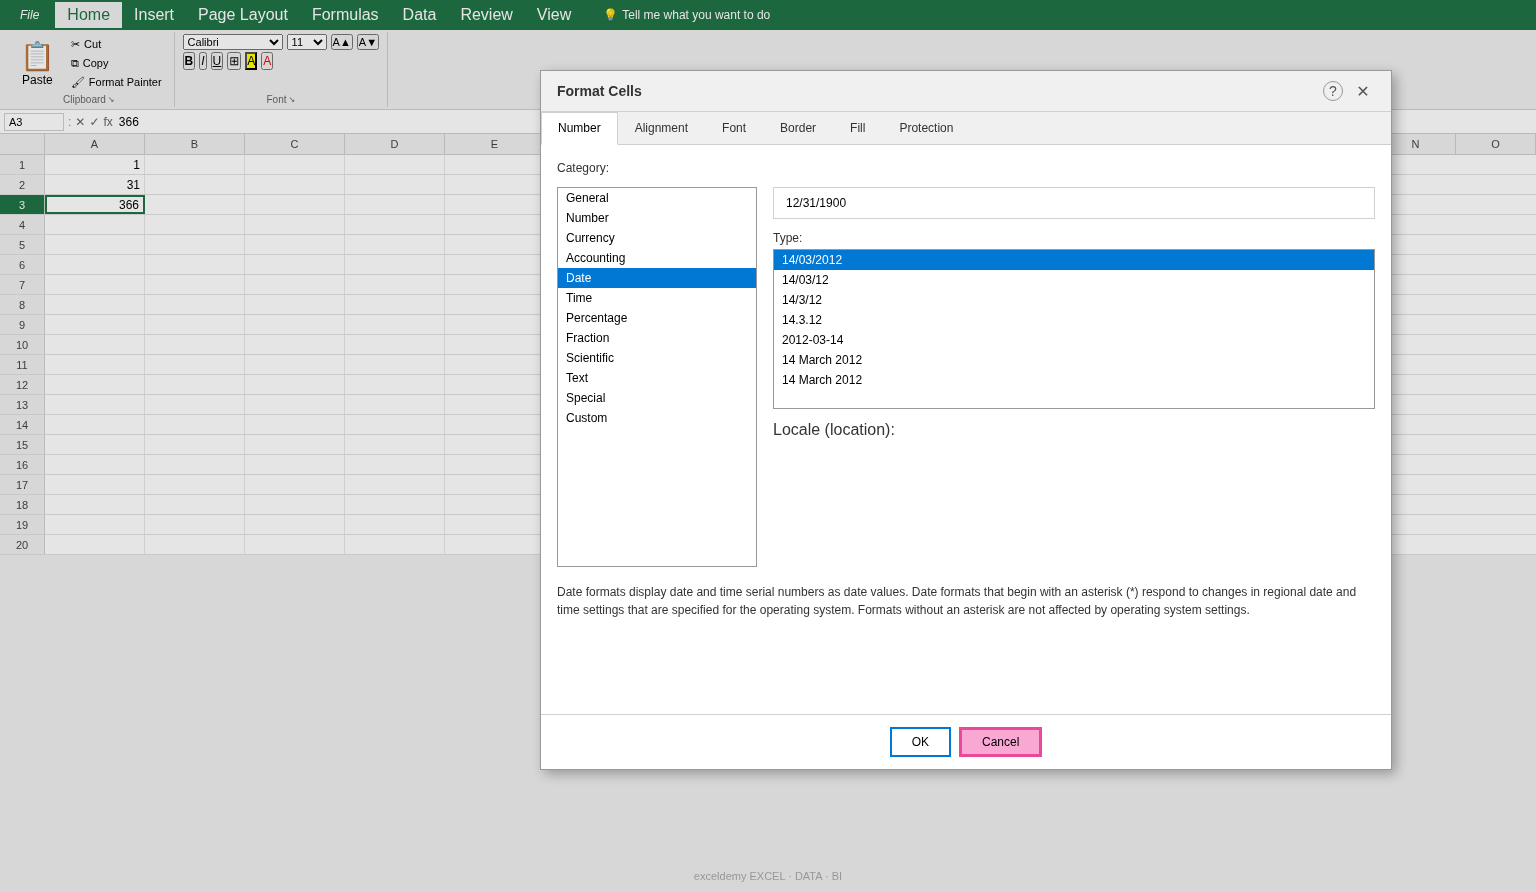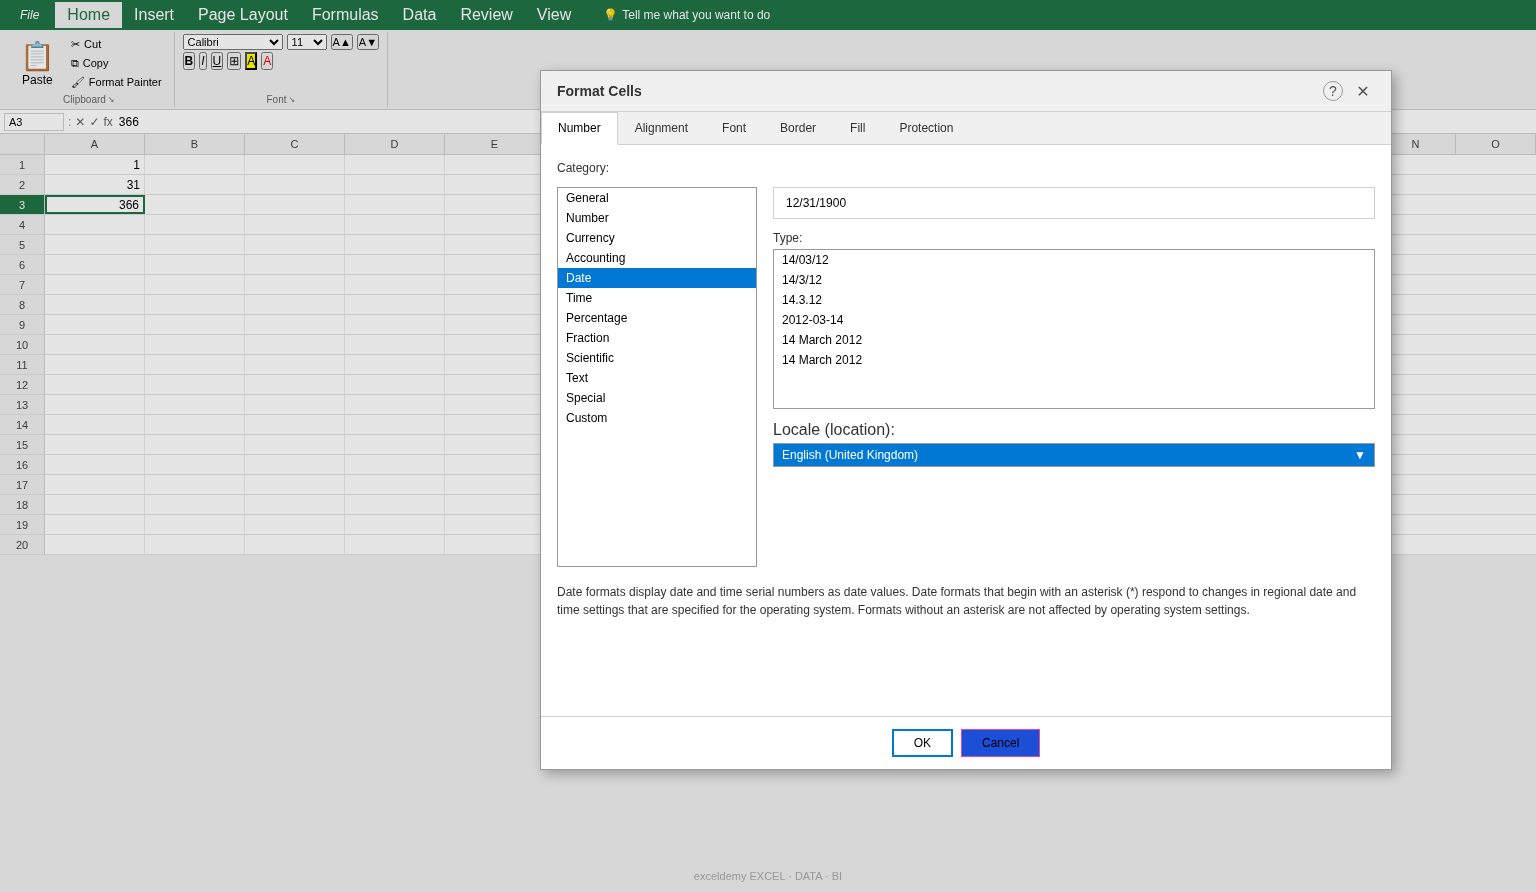--- a/index.html
+++ b/index.html
@@ -79,21 +79,21 @@
     .type-list { border: 1px solid #999; background: white; overflow-y: auto; height: 160px; }
     .type-item { padding: 3px 8px; cursor: pointer; font-size: 12px; display: flex; align-items: center; }
     .type-item.selected { background: #0078d4; color: white; }
 
     .locale-label { font-size: 16px; color: #333; margin-bottom: 4px; }
     .locale-select { width: 100%; border: 1px solid #999; padding: 4px 8px; font-size: 12px; background: #0078d4; color: white; cursor: pointer; display: flex; align-items: center; justify-content: space-between; }
 
     .description-text { font-size: 12px; color: #333; line-height: 1.5; padding-top: 4px; }
 
     .modal-footer { padding: 12px 16px; display: flex; justify-content: center; gap: 8px; border-top: 1px solid #d0d0d0; background: white; }
-    .btn { padding: 5px 20px; font-size: 12px; cursor: pointer; border: 1px solid #ec4899; background: #1d4ed8; }
+    .btn { padding: 5px 20px; font-size: 12px; cursor: pointer; border: 3px solid #ec4899; background: #f9a8d4; }
     .btn.primary { background: white; border: 2px solid #0078d4; }
 
     .type-list-wrapper { position: relative; }
 
     
     .watermark { position: fixed; bottom: 10px; left: 50%; transform: translateX(-50%); font-size: 11px; color: rgba(100,100,100,0.5); text-align: center; }
   </style>
 </head>
 <body>
 
@@ -428,38 +428,33 @@
           <div>
             <div class="sample-box">
               <span class="sample-value">12/31/1900</span>
             </div>
           </div>
 
           <div>
             <div class="type-label">Type:</div>
             <div class="type-list-wrapper">
               <div class="type-list">
+                <div class="type-item selected">14/03/2012</div>
                 <div class="type-item">14/03/12</div>
                 <div class="type-item">14/3/12</div>
                 <div class="type-item">14.3.12</div>
                 <div class="type-item">2012-03-14</div>
                 <div class="type-item">14 March 2012</div>
                 <div class="type-item">14 March 2012</div>
               </div>
             </div>
           </div>
 
           <div>
             <div class="locale-label">Locale (location):</div>
-            <div style="position:relative;">
-              <div class="locale-select">
-                <span>English (United Kingdom)</span>
-                <span>▼</span>
-              </div>
-            </div>
           </div>
         </div>
       </div>
 
       <div class="description-text">Date formats display date and time serial numbers as date values.  Date formats that begin with an asterisk (*) respond to changes in regional date and time settings that are specified for the operating system. Formats without an asterisk are not affected by operating system settings.</div>
     </div>
 
     <div class="modal-footer">
       <button class="btn primary">OK</button>
       <button class="btn">Cancel</button>

